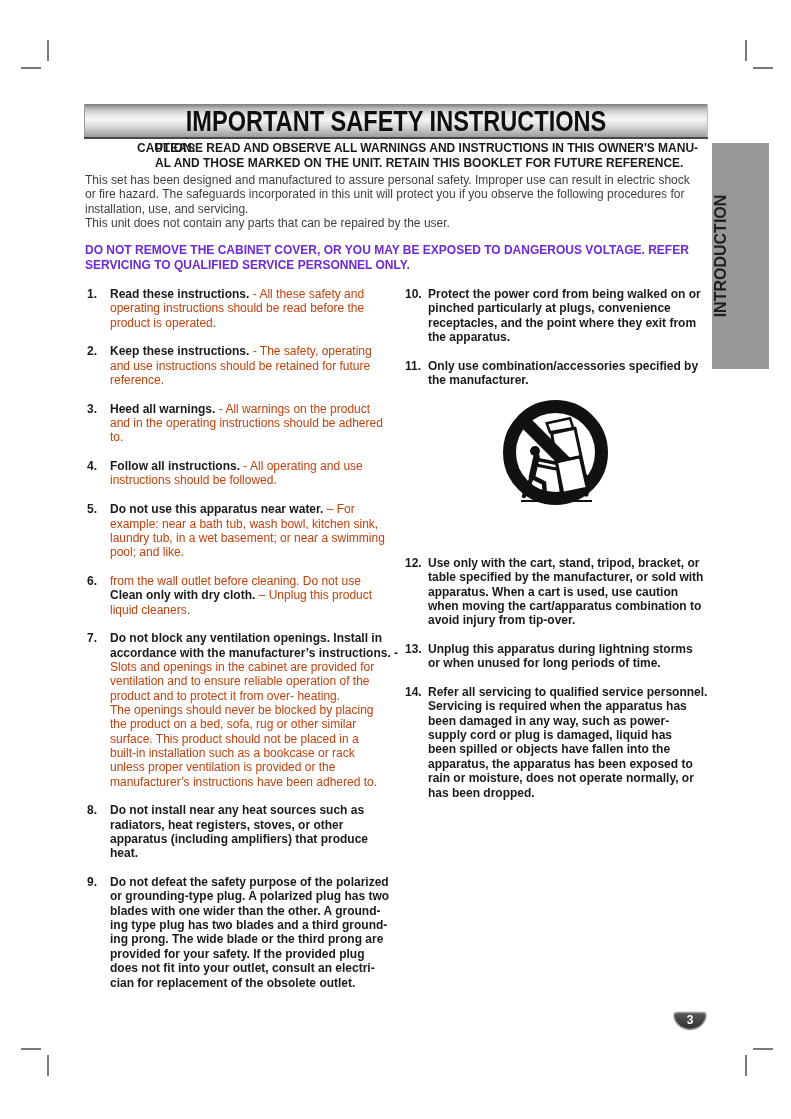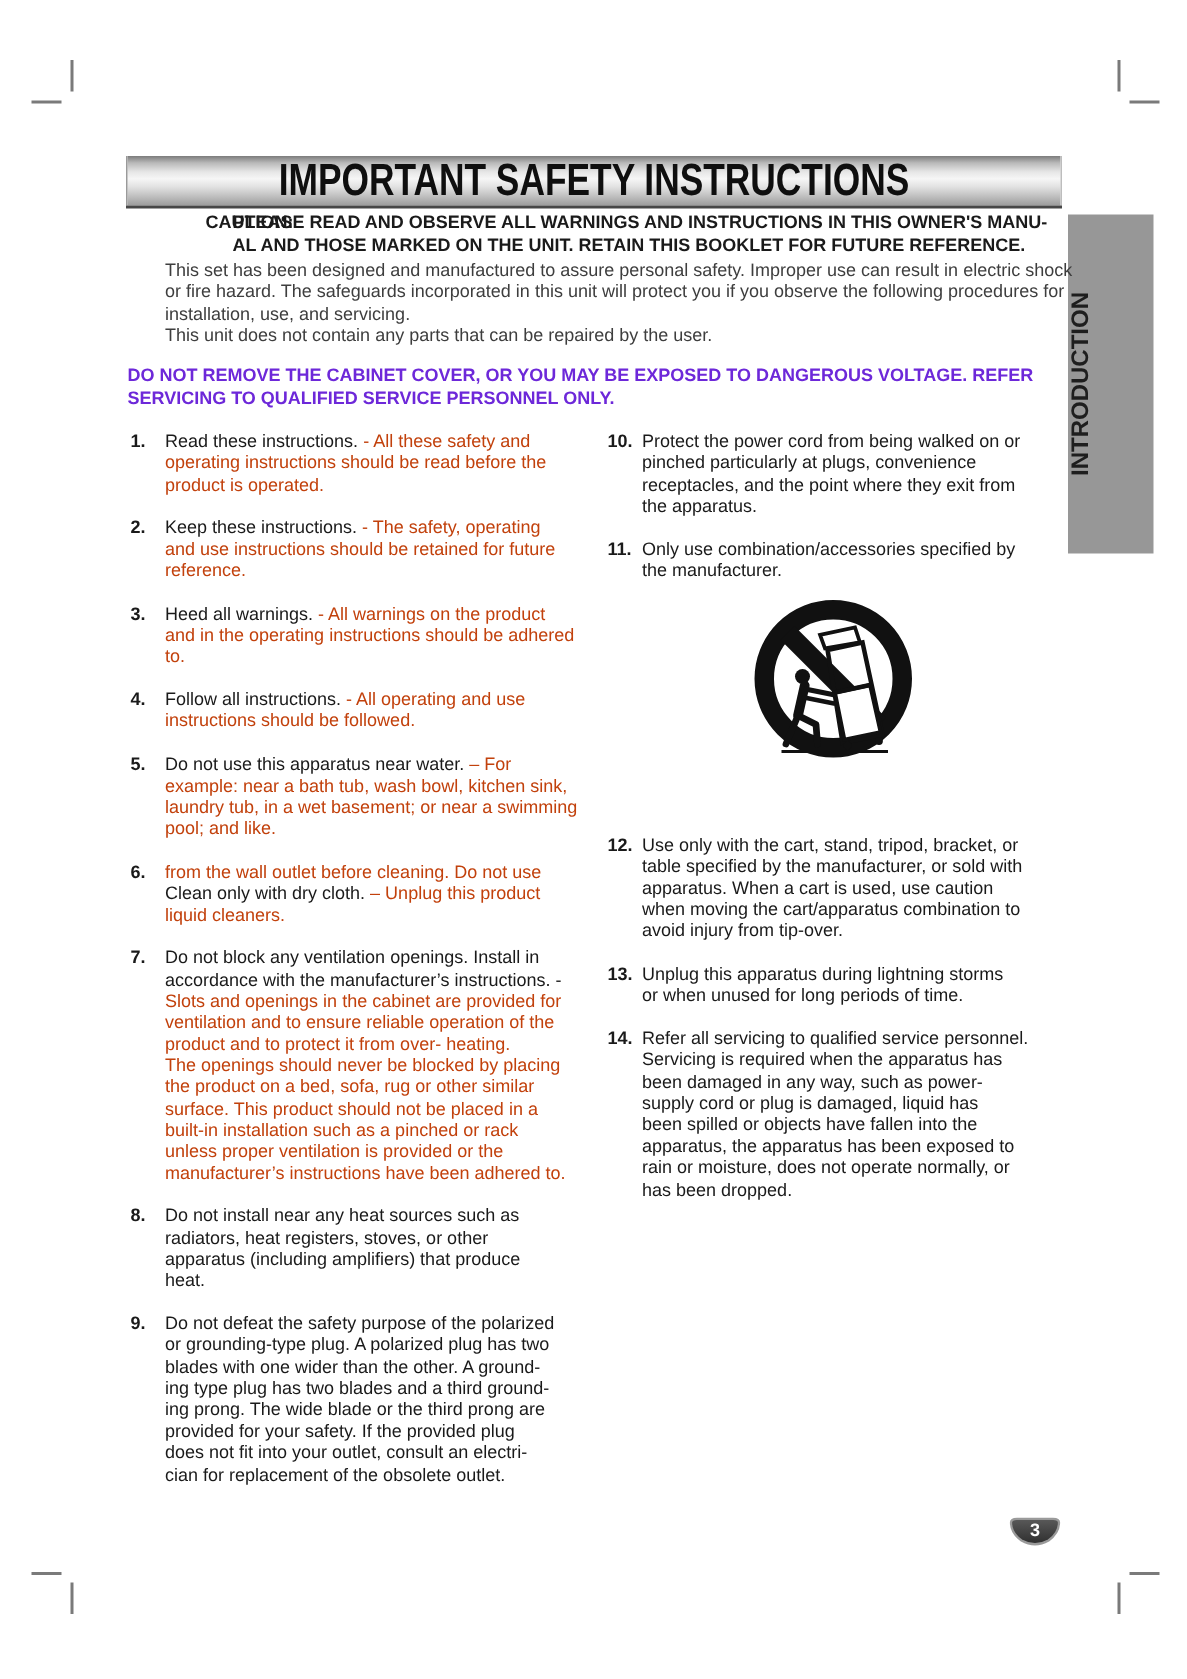--- a/index.html
+++ b/index.html
@@ -13,28 +13,28 @@
     background:linear-gradient(to bottom, #7c7c7c 0%, #b9b9b9 14%, #e6e6e6 32%, #f6f6f6 46%, #e2e2e2 62%, #c2c2c2 80%, #9c9c9c 100%);
     border-left:1px solid #9a9a9a; border-right:1px solid #bdbdbd; box-sizing:border-box;
   }
   .titlebar-rule { position:absolute; left:84px; top:137px; width:624px; height:2px; background:#474747; }
   .title {
     position:absolute; left:84px; top:104px; width:624px; height:33px;
     text-align:center; font-weight:bold; font-size:30px; line-height:33px;
     color:#0f0f0f; white-space:nowrap; transform:scaleX(0.785); transform-origin:center;
   }
   .ln { height:14.35px; line-height:14.35px; font-size:12px; white-space:nowrap; }
-  .ln b { font-weight:normal; color:#1a1a1a; }
+  .ln b { font-weight:bold; color:#1a1a1a; }
   .ln span { color:#c2410c; }
   .caution { position:absolute; left:87px; top:141px; }
   .caution .row { position:relative; height:14.8px; line-height:14.8px; font-size:12px; font-weight:bold; white-space:nowrap; color:#1a1a1a; }
   .caution .lbl { position:absolute; left:14px; top:0;margin-left:36px; }
   .caution .txt { position:absolute; left:68px; top:0;text-align:center; }
   .intro { position:absolute; left:85px; top:173px; }
-  .intro .ln { height:14.3px; line-height:14.3px; color:#3e3e3e;margin-left:25px; }
+  .intro .ln { height:14.3px; line-height:14.3px; color:#3e3e3e; }
   .warning { position:absolute; left:85px; top:243px; }
   .warning .ln { height:15px; line-height:15px; font-weight:bold; color:#6d28d9; }
   .col { position:absolute; }
   .item { position:relative; padding-left:23px; margin-bottom:14.35px; }
   .item .num { position:absolute; left:0; top:0; font-size:12px; font-weight:bold; line-height:14.35px; color:#1a1a1a; }
   .side-tab { position:absolute; left:712px; top:143px; width:57px; height:226px; background:#979797; }
   .side-tab-text {
     position:absolute; left:608px; top:246px; width:226px; height:20px;
     text-align:center; font-size:16px; font-weight:bold; line-height:20px; color:#1e1e1e;
     transform:rotate(-90deg); transform-origin:center; white-space:nowrap;
@@ -134,21 +134,21 @@
   <div class="item">
     <span class="num">7.</span>
     <div class="ln"><b>Do not block any ventilation openings. Install in</b></div>
     <div class="ln"><b>accordance with the manufacturer’s instructions. -</b></div>
     <div class="ln"><span>Slots and openings in the cabinet are provided for</span></div>
     <div class="ln"><span>ventilation and to ensure reliable operation of the</span></div>
     <div class="ln"><span>product and to protect it from over- heating.</span></div>
     <div class="ln"><span>The openings should never be blocked by placing</span></div>
     <div class="ln"><span>the product on a bed, sofa, rug or other similar</span></div>
     <div class="ln"><span>surface. This product should not be placed in a</span></div>
-    <div class="ln"><span>built-in installation such as a pinched or rack</span></div>
+    <div class="ln"><span>built-in installation such as a bookcase or rack</span></div>
     <div class="ln"><span>unless proper ventilation is provided or the</span></div>
     <div class="ln"><span>manufacturer’s instructions have been adhered to.</span></div>
   </div>
 
   <div class="item">
     <span class="num">8.</span>
     <div class="ln"><b>Do not install near any heat sources such as</b></div>
     <div class="ln"><b>radiators, heat registers, stoves, or other</b></div>
     <div class="ln"><b>apparatus (including amplifiers) that produce</b></div>
     <div class="ln"><b>heat.</b></div>

